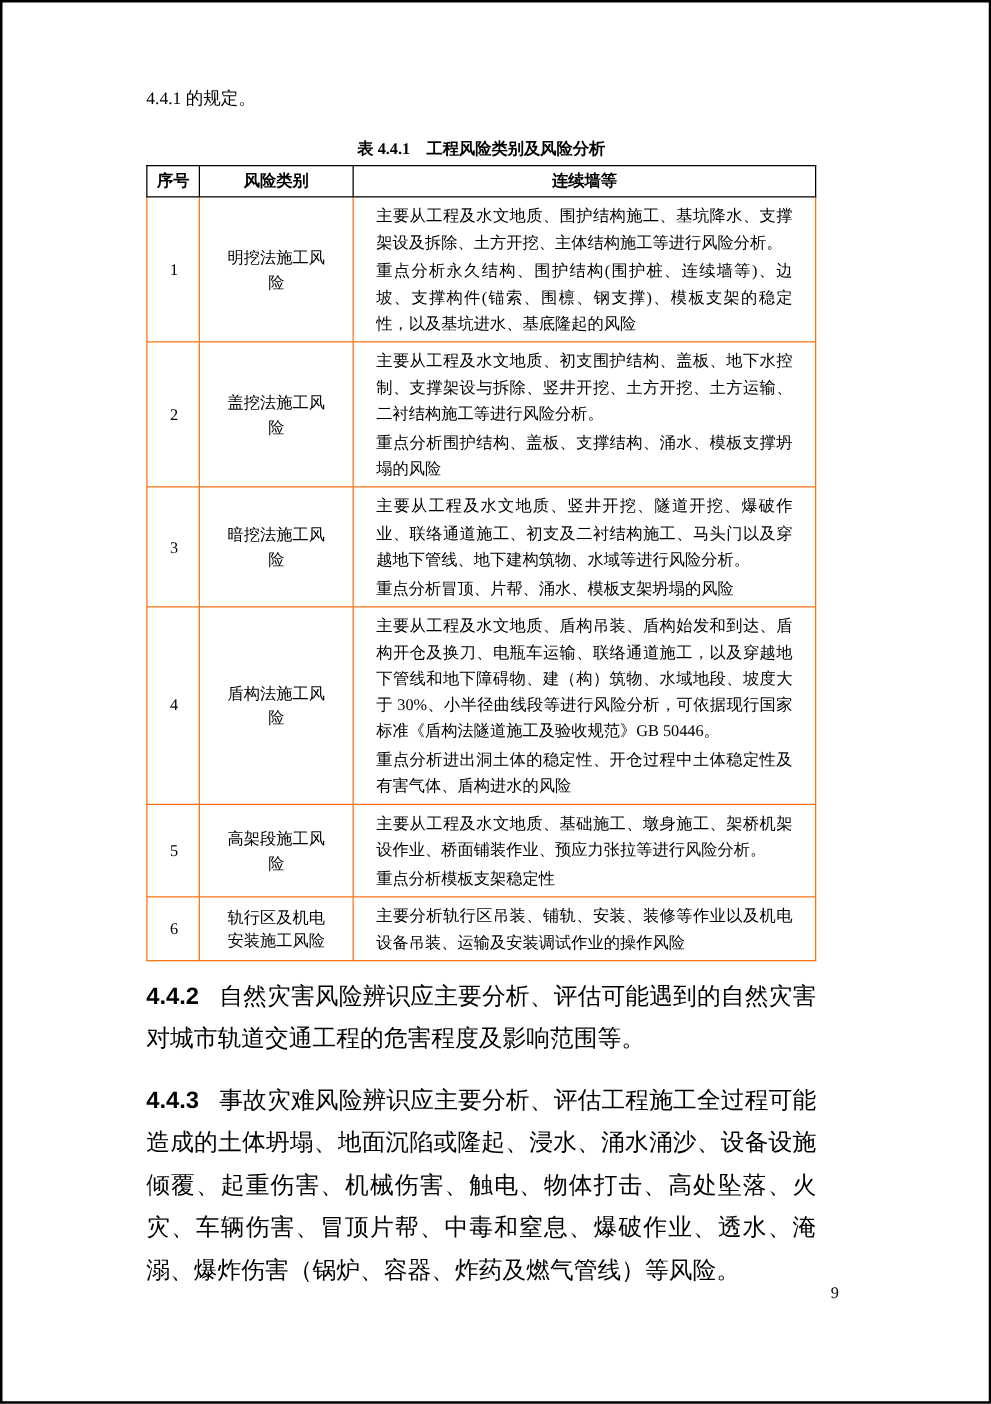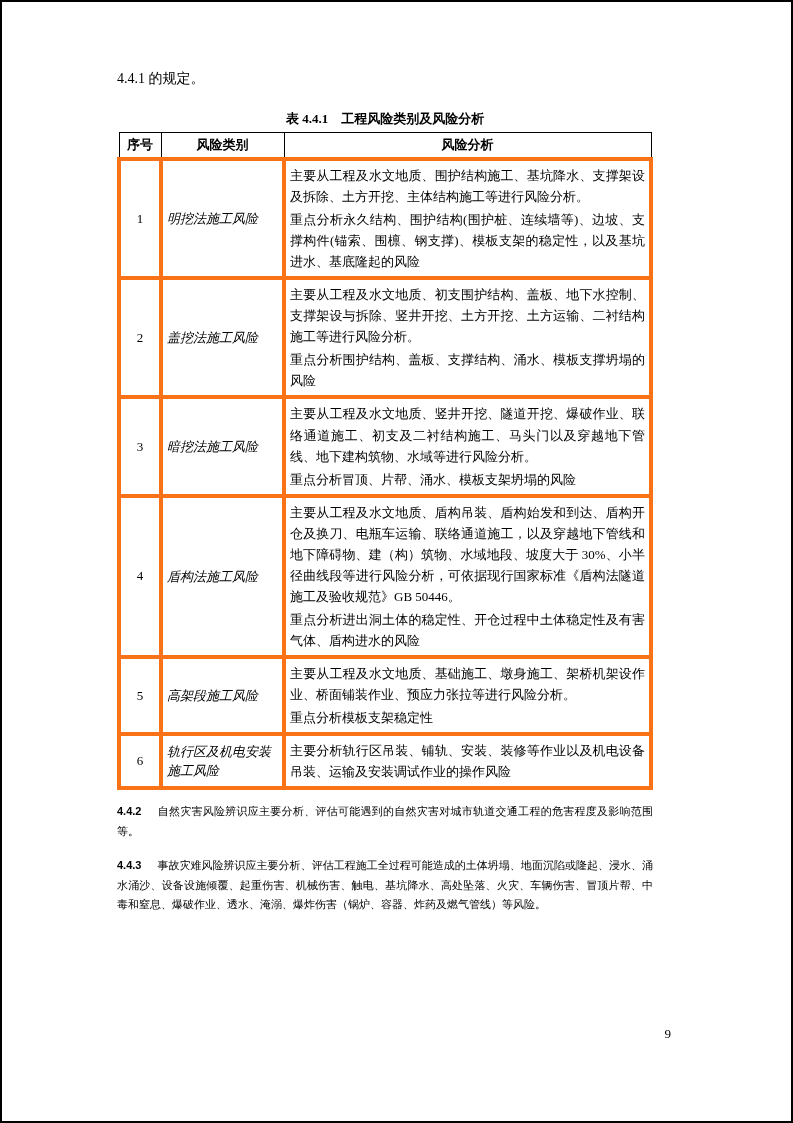--- a/index.html
+++ b/index.html
@@ -34,30 +34,30 @@
     table-layout: fixed;
     font-size: 13px;
   }
   table.risk th {
     border: 1px solid #000;
     font-weight: bold;
     text-align: center;
     padding: 3px 2px;
   }
   table.risk td {
-    border: 4px solid #f97316;
-    padding: 2px 4px;
+    border: 1px solid #f97316;
+    padding: 2px 18px;
   }
   td.no { text-align: center; vertical-align: middle; }
-  td.cat { text-align: left; vertical-align: middle; line-height: 1.5; font-style: italic; }
+  td.cat { text-align: center; vertical-align: middle; line-height: 1.5; }
   td.analysis { vertical-align: top; text-align: left; line-height: 1.62; padding: 3px 8px; }
   .ap { margin: 2px 0; text-align: justify; }
   .clauses { margin-top: 12px; }
   .clause {
-    font-size: 11px;
+    font-size: 19px;
     line-height: 1.8;
     margin: 0 0 14px 0;
     text-align: justify;
   }
   .clause .num {
     font-weight: bold;
     font-family: "Liberation Sans", "DejaVu Sans", sans-serif;
     margin-right: 16px;
   }
   .page-number {
@@ -79,21 +79,21 @@
   <table class="risk">
     <colgroup>
       <col style="width:42px">
       <col style="width:123px">
       <col>
     </colgroup>
     <thead>
       <tr>
         <th>序号</th>
         <th>风险类别</th>
-        <th>风险分析</th>
+        <th>连续墙等</th>
       </tr>
     </thead>
     <tbody>
         <tr>
           <td class="no">1</td>
           <td class="cat">明挖法施工风险</td>
           <td class="analysis">
             <div class="ap">主要从工程及水文地质、围护结构施工、基坑降水、支撑架设及拆除、土方开挖、主体结构施工等进行风险分析。</div>
             <div class="ap">重点分析永久结构、围护结构(围护桩、连续墙等)、边坡、支撑构件(锚索、围檩、钢支撑)、模板支架的稳定性，以及基坑进水、基底隆起的风险</div>
           </td>
@@ -135,18 +135,18 @@
           <td class="cat">轨行区及机电安装施工风险</td>
           <td class="analysis">
             <div class="ap">主要分析轨行区吊装、铺轨、安装、装修等作业以及机电设备吊装、运输及安装调试作业的操作风险</div>
           </td>
         </tr>
       </tbody>
   </table>
 
   <div class="clauses">
       <p class="clause"><span class="num">4.4.2</span><span>自然灾害风险辨识应主要分析、评估可能遇到的自然灾害对城市轨道交通工程的危害程度及影响范围等。</span></p>
-      <p class="clause"><span class="num">4.4.3</span><span>事故灾难风险辨识应主要分析、评估工程施工全过程可能造成的土体坍塌、地面沉陷或隆起、浸水、涌水涌沙、设备设施倾覆、起重伤害、机械伤害、触电、基坑降水、高处坠落、火灾、车辆伤害、冒顶片帮、中毒和窒息、爆破作业、透水、淹溺、爆炸伤害（锅炉、容器、炸药及燃气管线）等风险。</span></p>
+      <p class="clause"><span class="num">4.4.3</span><span>事故灾难风险辨识应主要分析、评估工程施工全过程可能造成的土体坍塌、地面沉陷或隆起、浸水、涌水涌沙、设备设施倾覆、起重伤害、机械伤害、触电、物体打击、高处坠落、火灾、车辆伤害、冒顶片帮、中毒和窒息、爆破作业、透水、淹溺、爆炸伤害（锅炉、容器、炸药及燃气管线）等风险。</span></p>
     </div>
 
 </div>
 
 <div class="page-number">9</div>
 
 </body></html>

